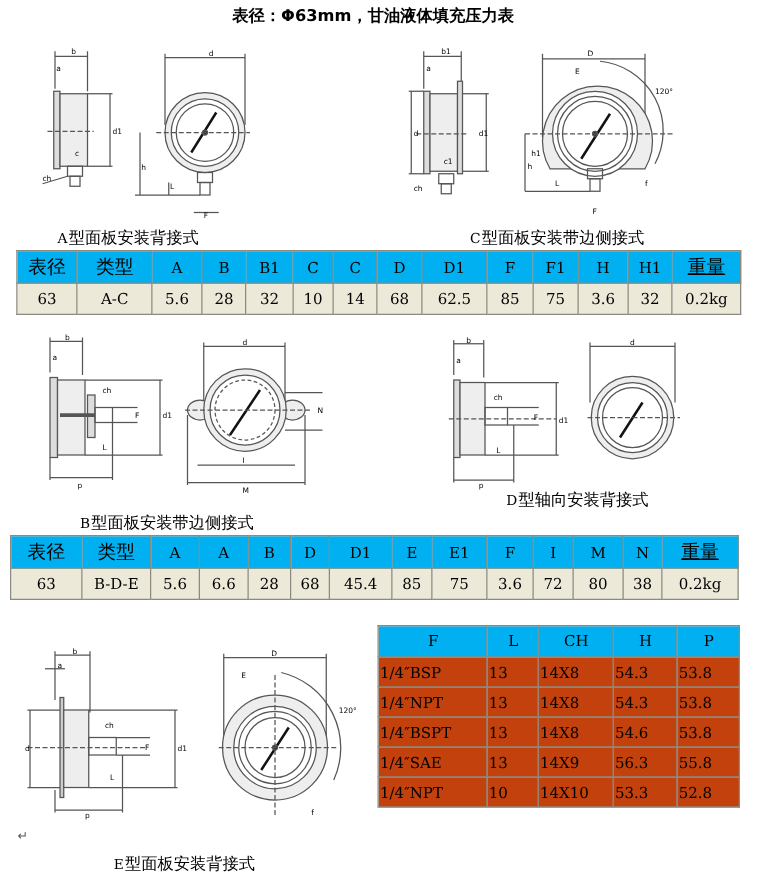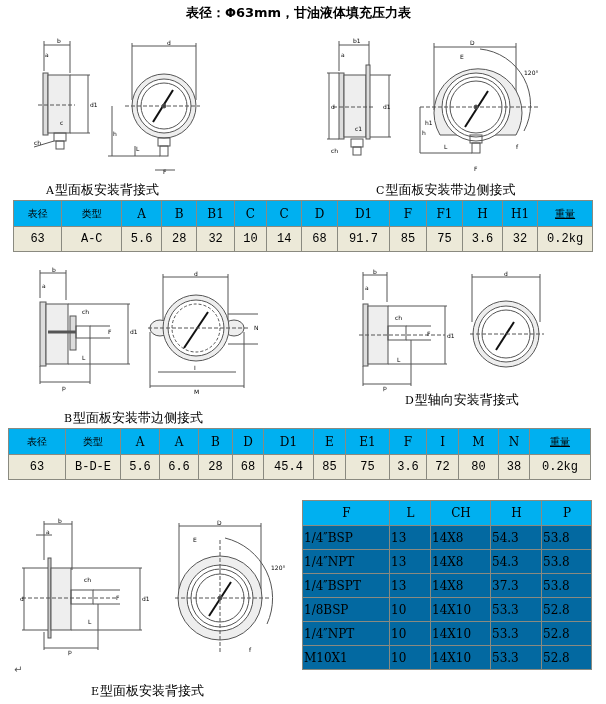--- a/index.html
+++ b/index.html
@@ -5,25 +5,25 @@
   html, body { margin:0; padding:0; background:#ffffff; }
   body { width:606px; height:704px; position:relative; overflow:hidden;
          font-family:"DejaVu Sans", sans-serif; color:#000; }
   .abs { position:absolute; }
   .title { left:0; top:4px; width:597px; text-align:center; font-size:13px; font-weight:bold; letter-spacing:0px; }
   .caption { font-size:13px; white-space:nowrap; }
   .caption .letter { font-family:"DejaVu Serif", serif; font-size:11px; margin-right:1px; }
   table.spec { border-collapse:collapse; position:absolute; table-layout:fixed; }
   table.spec td { border:1px solid #8a8a80; text-align:center; padding:0; font-family:"DejaVu Serif", serif; font-size:12px; }
   table.spec tr.head td { background:#00b0f0; height:25px; }
-  table.spec tr.head td.cjk { font-family:Liberation Sans, sans-serif; font-size:10px; }
+  table.spec tr.head td.cjk { font-family:Liberation Sans, sans-serif; font-size:15px; }
   table.spec tr.head td.ul span { text-decoration:underline; }
-  table.spec tr.row td { background:#ece9d8; height:24px;font-family:Liberation Mono, monospace; }
+  table.spec tr.row td { background:#ece9d8; height:24px; }
   table.fit { border-collapse:collapse; position:absolute; table-layout:fixed; }
-  table.fit td { border:1px solid #8a8a80; font-family:"DejaVu Serif", serif; font-size:12px; padding:0 0 0 1px; height:23px; background:#0369a1; }
+  table.fit td { border:1px solid #8a8a80; font-family:"DejaVu Serif", serif; font-size:12px; padding:0 0 0 1px; height:23px; background:#c2410c; }
   table.fit tr.head td { background:#00b0f0; text-align:center; height:24px; }
   svg { position:absolute; overflow:visible; }
   .ret { font-size:10px; color:#555; }
 </style>
 </head>
 <body>
 
 <div class="abs title">表径：Φ63mm，甘油液体填充压力表</div>
 
 <svg style="left:30px;top:35px" width="70" height="120" viewBox="0 0 70 120">
@@ -166,21 +166,21 @@
   </tr>
   <tr class="row">
     <td>63</td>
     <td>A-C</td>
     <td>5.6</td>
     <td>28</td>
     <td>32</td>
     <td>10</td>
     <td>14</td>
     <td>68</td>
-    <td>91.7</td>
+    <td>62.5</td>
     <td>85</td>
     <td>75</td>
     <td>3.6</td>
     <td>32</td>
     <td>0.2kg</td>
   </tr>
 </tbody>
   </table>
 
 <svg style="left:30px;top:268px" width="110" height="125" viewBox="0 0 110 125">
@@ -417,38 +417,31 @@
     <td>1/4″NPT</td>
     <td>13</td>
     <td>14X8</td>
     <td>54.3</td>
     <td>53.8</td>
   </tr>
   <tr>
     <td>1/4″BSPT</td>
     <td>13</td>
     <td>14X8</td>
-    <td>37.3</td>
+    <td>54.6</td>
     <td>53.8</td>
   </tr>
   <tr>
-    <td>1/8BSP</td>
-    <td>10</td>
-    <td>14X10</td>
-    <td>53.3</td>
-    <td>52.8</td>
+    <td>1/4″SAE</td>
+    <td>13</td>
+    <td>14X9</td>
+    <td>56.3</td>
+    <td>55.8</td>
   </tr>
   <tr>
     <td>1/4″NPT</td>
     <td>10</td>
     <td>14X10</td>
     <td>53.3</td>
     <td>52.8</td>
   </tr>
-  <tr>
-    <td>M10X1</td>
-    <td>10</td>
-    <td>14X10</td>
-    <td>53.3</td>
-    <td>52.8</td>
-  </tr>
 </tbody>
   </table>
 
 </body></html>

